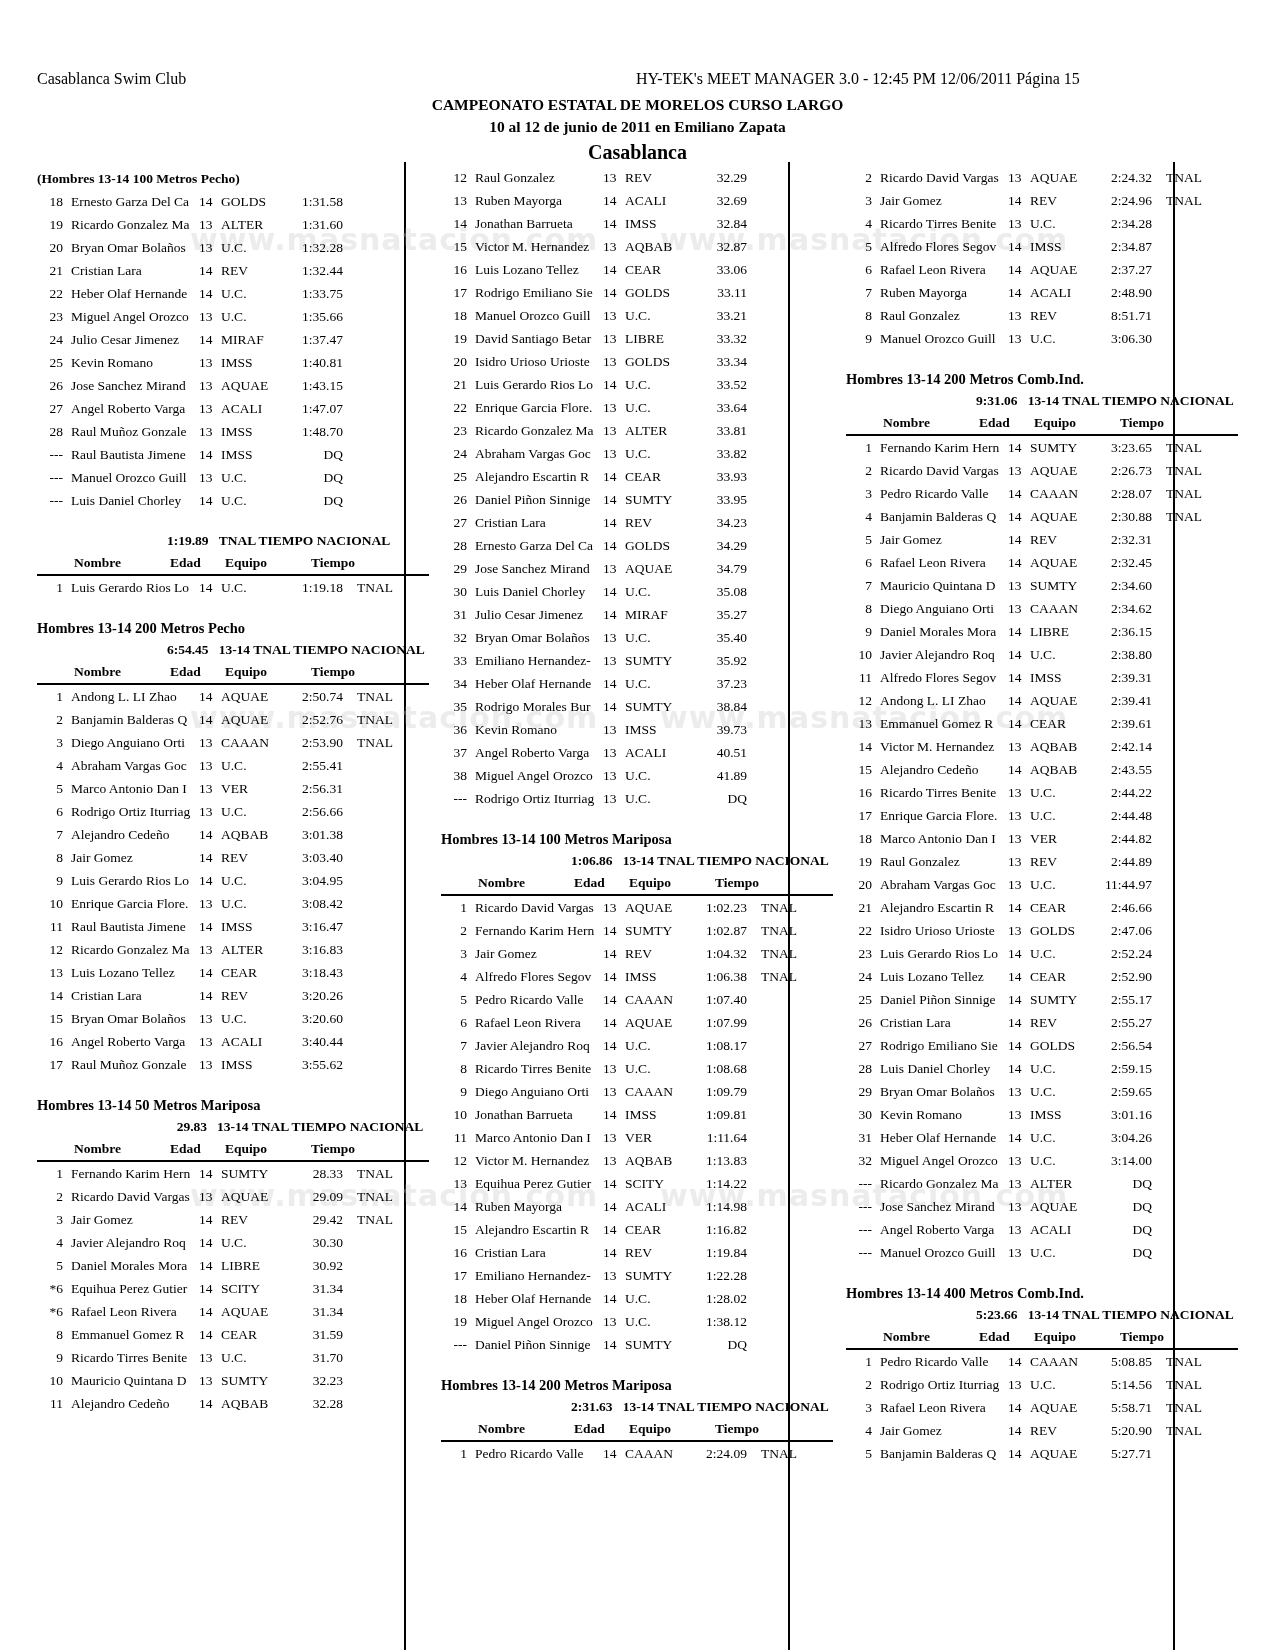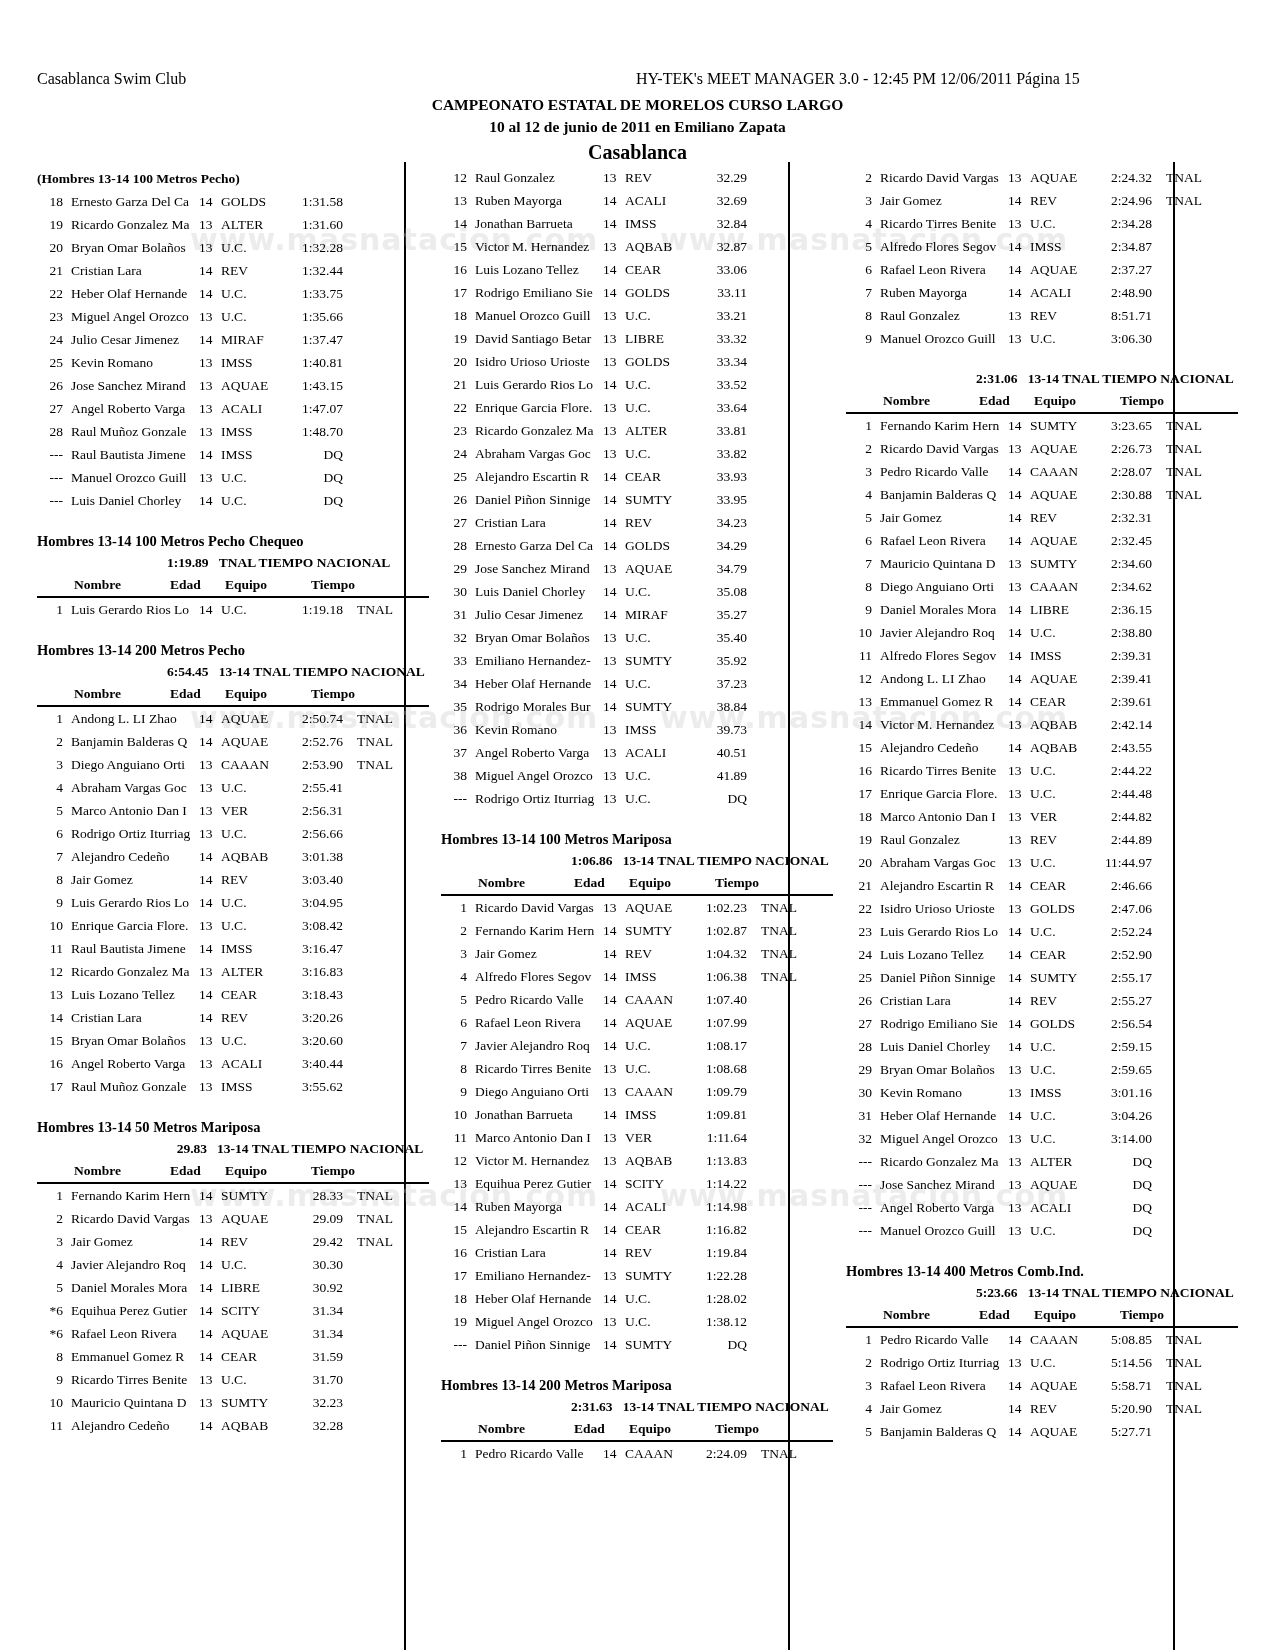--- a/index.html
+++ b/index.html
@@ -160,21 +160,20 @@
       </div>
       <div class="row">
         <span class="r-place">---</span>
         <span class="r-name">Luis Daniel Chorley</span>
         <span class="r-age" style="left: 162px;">14</span>
         <span class="r-team" style="left: 184px;">U.C.</span>
         <span class="r-time">DQ</span>
       </div>
     </div>
     <div class="event">
-      <div class="event-title">Hombres 13-14 100 Metros Pecho Chequeo</div>
       <div class="standard"><span class="std-time">1:19.89</span><span class="std-label">TNAL TIEMPO NACIONAL</span></div>
       <div class="col-head">
         <span class="ch-name">Nombre</span>
         <span class="ch-age">Edad</span>
         <span class="ch-team">Equipo</span>
         <span class="ch-time">Tiempo</span>
       </div>
       <div class="row">
         <span class="r-place">1</span>
         <span class="r-name">Luis Gerardo Rios Lo</span>
@@ -834,21 +833,22 @@
       </div>
       <div class="row">
         <span class="r-place">9</span>
         <span class="r-name">Manuel Orozco Guill</span>
         <span class="r-age" style="left: 162px;">13</span>
         <span class="r-team" style="left: 184px;">U.C.</span>
         <span class="r-time">3:06.30</span>
       </div>
     </div>
     <div class="event">
-      <div class="standard"><span class="std-time">2:31.06</span><span class="std-label">13-14 TNAL TIEMPO NACIONAL</span></div>
+      <div class="event-title">Hombres 13-14 200 Metros Comb.Ind.</div>
+      <div class="standard"><span class="std-time">9:31.06</span><span class="std-label">13-14 TNAL TIEMPO NACIONAL</span></div>
       <div class="col-head">
         <span class="ch-name">Nombre</span>
         <span class="ch-age">Edad</span>
         <span class="ch-team">Equipo</span>
         <span class="ch-time">Tiempo</span>
       </div>
       <div class="row">
         <span class="r-place">1</span>
         <span class="r-name">Fernando Karim Hern</span>
         <span class="r-age" style="left: 162px;">14</span>

